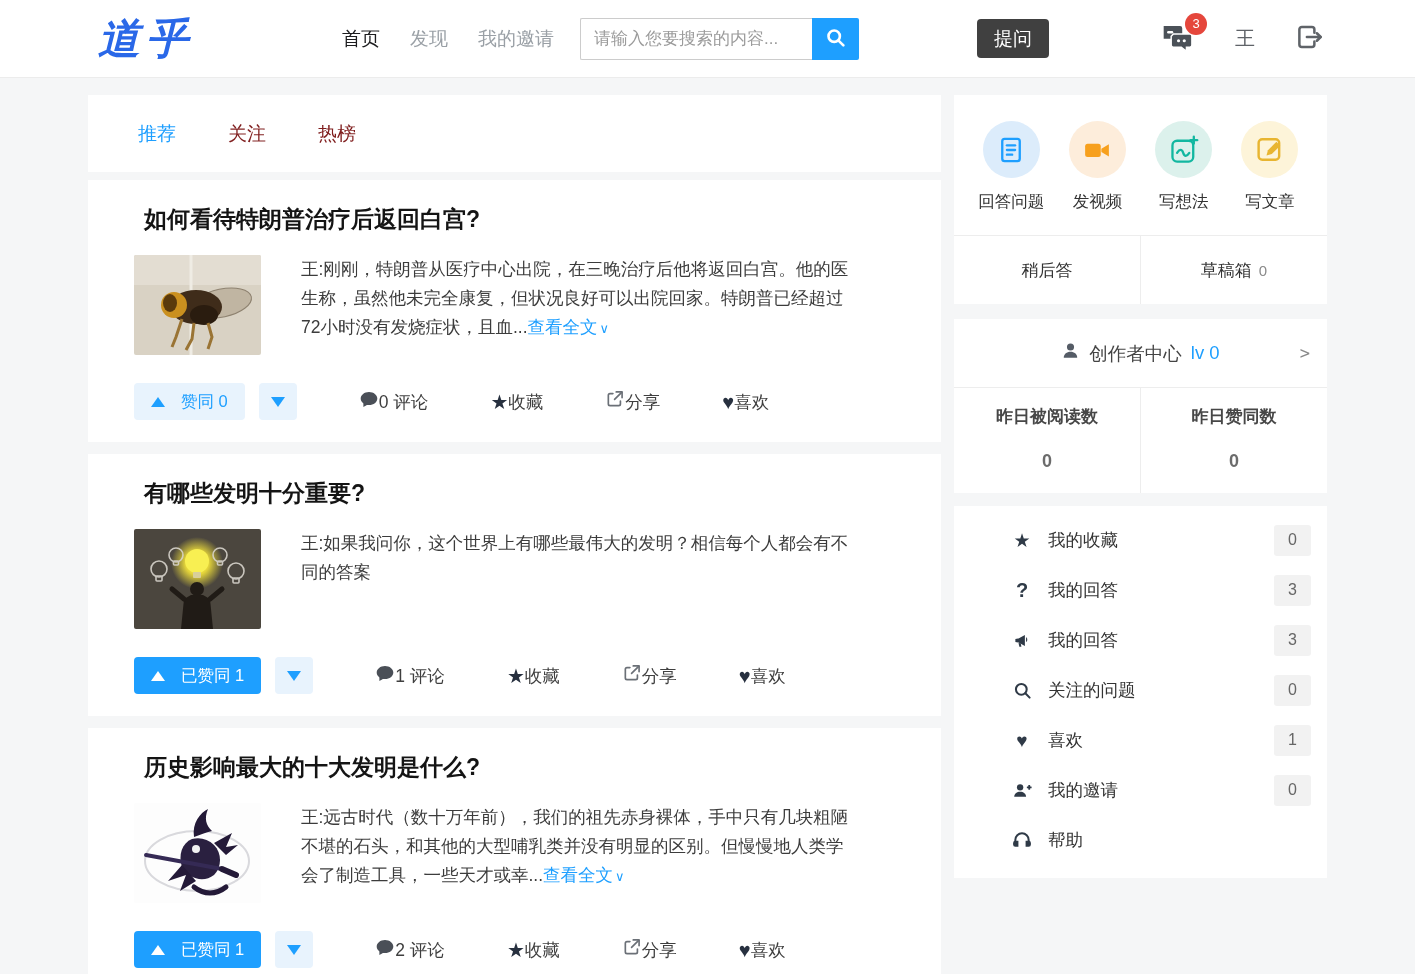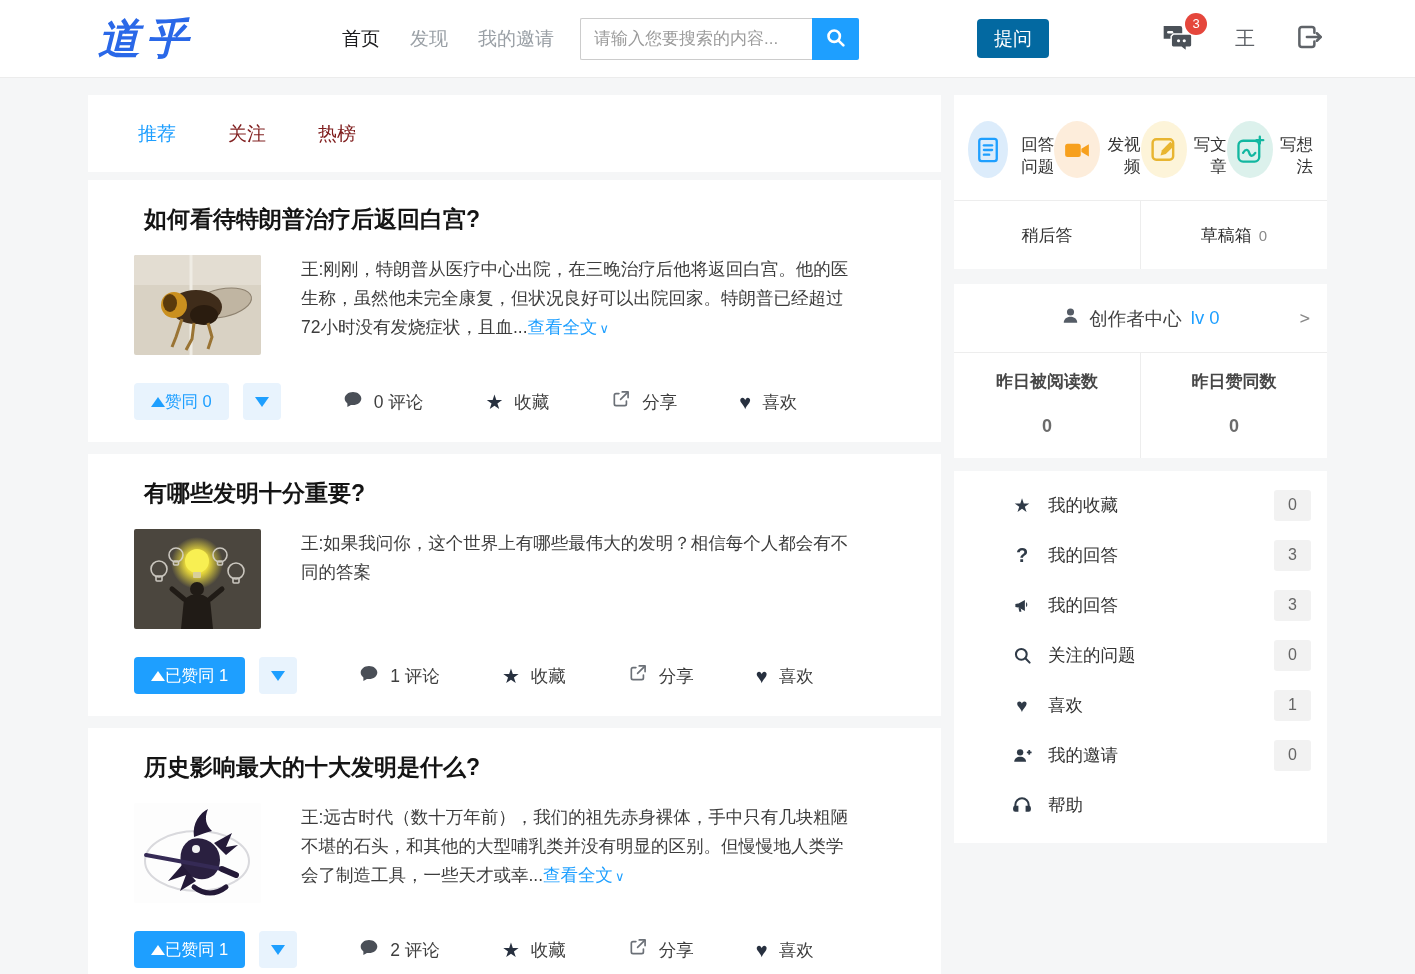--- a/index.html
+++ b/index.html
@@ -27,21 +27,21 @@
     width:232px; height:42px; border:1px solid #ccc; border-right:none;
     padding:0 13px; font-size:17px; color:#555; outline:none;
     border-radius:2px 0 0 2px; font-family:inherit; background:#fff;
   }
   .search-input::placeholder { color:#9b9b9b; }
   .search-btn {
     width:47px; height:42px; background:#1e9fff; border:none; cursor:pointer;
     display:flex; align-items:center; justify-content:center; border-radius:0 2px 2px 0;
   }
   .ask-btn {
-    margin-left:118px; padding:0 17px; height:39px; background:#0369a1; color:#fff;
+    margin-left:118px; padding:0 17px; height:39px; background:#404040; color:#fff;
     font-size:19px; border:none; border-radius:4px; cursor:pointer; font-family:inherit;
   }
   .user-cluster { margin-left:auto; display:flex; align-items:center; gap:40px; }
   .msg-wrap { position:relative; cursor:pointer; width:34px; height:30px; }
   .msg-badge {
     position:absolute; top:-11px; right:-12px; background:#e5463c; color:#fff;
     width:22px; height:22px; border-radius:50%; font-size:13px;
     display:flex; align-items:center; justify-content:center;
   }
   .username { font-size:20px; color:#5f6368; cursor:pointer; }
@@ -65,35 +65,35 @@
   .post-body { display:flex; gap:40px; }
   .thumb { width:127px; height:100px; flex:none; border-radius:2px; overflow:hidden; cursor:pointer; }
   .thumb svg { display:block; }
   .excerpt { width:548px; font-size:17.5px; line-height:29px; color:#3c3c3c; margin:0; }
   .read-more { color:#1e9fff; text-decoration:none; cursor:pointer; }
   .read-more .caret { font-size:13px; margin-left:2px; }
 
   .action-bar { display:flex; align-items:center; margin-top:28px; }
   .vote-up {
     height:37px; padding:12px 17px; border-radius:4px; font-size:16.5px; border:none; cursor:pointer;
-    display:flex; align-items:center; gap:0; background:#e8f3fd; color:#1e9fff; font-family:inherit;
+    display:flex; align-items:center; gap:16px; background:#e8f3fd; color:#1e9fff; font-family:inherit;
   }
   .vote-up.voted { background:#1e9fff; color:#fff; }
   .tri-up { width:0; height:0; border-left:7px solid transparent; border-right:7px solid transparent; border-bottom:10px solid currentColor; }
   .vote-down {
     width:38px; height:37px; margin-left:14px; border:none; border-radius:4px; cursor:pointer;
     background:#e8f3fd; display:flex; align-items:center; justify-content:center;
   }
   .tri-down { width:0; height:0; border-left:7px solid transparent; border-right:7px solid transparent; border-top:10px solid #1e9fff; }
-  .action { display:flex; align-items:center; gap:11px; font-size:17.5px; color:#3f3f3f; margin-left:62px; cursor:pointer; }
+  .action { display:flex; align-items:center; font-size:17.5px; color:#3f3f3f; margin-left:62px; cursor:pointer; }
   .action .glyph { font-size:20px; color:#27303f; line-height:1; }
 
   
   .create-grid { display:flex; padding:26px 14px 22px; }
-  .create-item { flex:1; display:flex; flex-direction:row; align-items:center; cursor:pointer;text-align:right; }
+  .create-item { flex:1; display:flex; flex-direction:column; align-items:center; cursor:pointer;text-align:right; }
   .create-circle { width:57px; height:57px; border-radius:50%; display:flex; align-items:center; justify-content:center; }
   .bg-blue   { background:#dcecfb; }
   .bg-orange { background:#fdeddb; }
   .bg-yellow { background:#fdf4d9; }
   .bg-teal   { background:#dcf1ec; }
   .create-label { margin-top:13px; font-size:16.5px; color:#333; }
   .later-row { border-top:1px solid #ededed; display:flex; height:69px; }
   .later-cell { flex:1; display:flex; align-items:center; justify-content:center; font-size:17px; color:#333; cursor:pointer; }
   .later-cell:first-child { border-right:1px solid #ededed; }
   .draft-count { color:#8a8a8a; margin-left:7px; font-size:15px; }
@@ -379,39 +379,39 @@
         <div class="create-item">
           <span class="create-circle bg-orange">
             <svg width="30" height="30" viewBox="0 0 24 24">
               <rect x="2.5" y="7" width="12.5" height="10.5" rx="2" fill="#f7a01d"></rect>
               <path d="M15.5 11l6-3.6v9.7l-6-3.6z" fill="#f7a01d"></path>
             </svg>
           </span>
           <span class="create-label">发视频</span>
         </div>
         <div class="create-item">
-          <span class="create-circle bg-yellow">
-            <svg width="29" height="29" viewBox="0 0 24 24">
-              <rect x="3" y="3.5" width="17" height="17" rx="3" fill="none" stroke="#e8b531" stroke-width="2"></rect>
-              <path d="M9.5 17l1.2-4.4 7-7 3.2 3.2-7 7L9.5 17z" fill="#e8b531"></path>
-            </svg>
-          </span>
-          <span class="create-label">写文章</span>
-        </div>
-        <div class="create-item">
           <span class="create-circle bg-teal">
             <svg width="30" height="30" viewBox="0 0 26 26" fill="none" stroke="#12b7a0" stroke-width="2" stroke-linecap="round">
               <rect x="3" y="5" width="18" height="18" rx="4"></rect>
               <path d="M7 15.5c2.2-3.4 4.2-3.4 5.3 0s3.1 3.4 5.3 0"></path>
               <line x1="21.5" y1="1.5" x2="21.5" y2="7.5"></line>
                 <line x1="18.5" y1="4.5" x2="24.5" y2="4.5"></line>
             </svg>
           </span>
           <span class="create-label">写想法</span>
         </div>
+        <div class="create-item">
+          <span class="create-circle bg-yellow">
+            <svg width="29" height="29" viewBox="0 0 24 24">
+              <rect x="3" y="3.5" width="17" height="17" rx="3" fill="none" stroke="#e8b531" stroke-width="2"></rect>
+              <path d="M9.5 17l1.2-4.4 7-7 3.2 3.2-7 7L9.5 17z" fill="#e8b531"></path>
+            </svg>
+          </span>
+          <span class="create-label">写文章</span>
+        </div>
       </div>
       <div class="later-row">
         <div class="later-cell">
           <span>稍后答</span>
         </div>
         <div class="later-cell">
           <span>草稿箱</span>
           <span class="draft-count">0</span>
         </div>
       </div>

